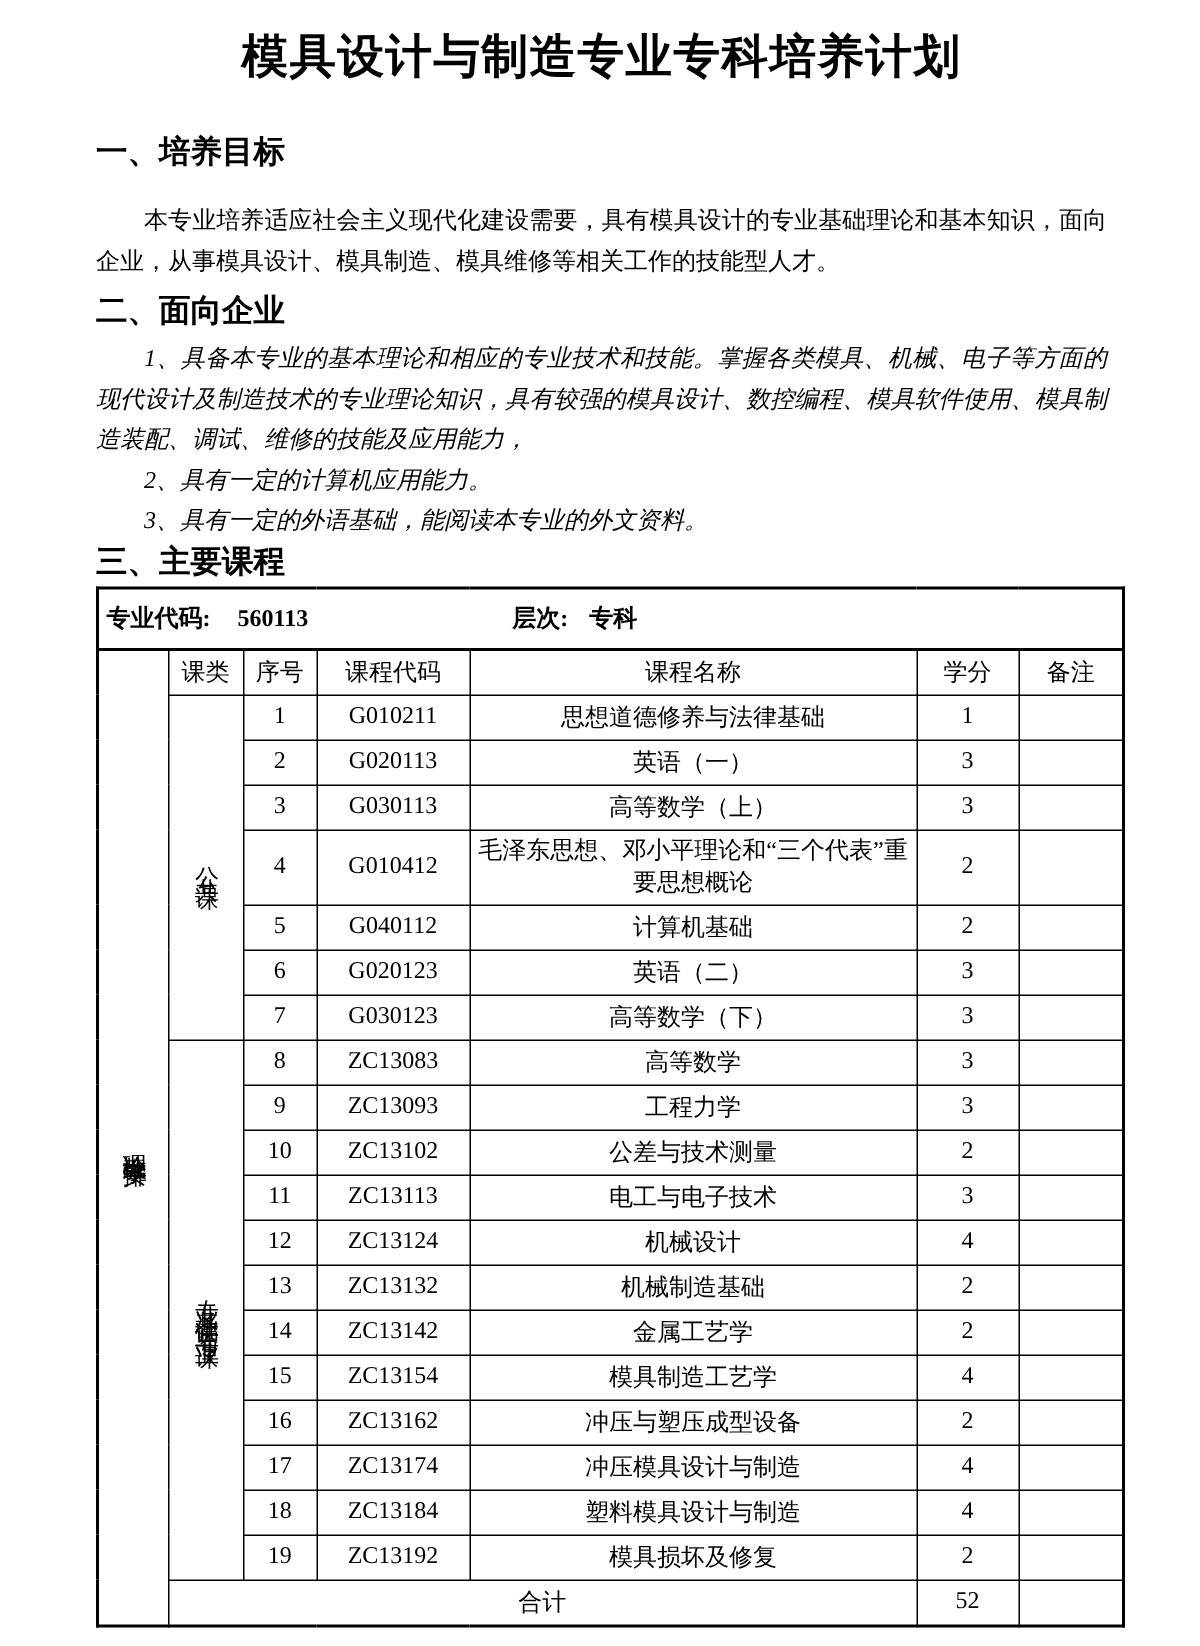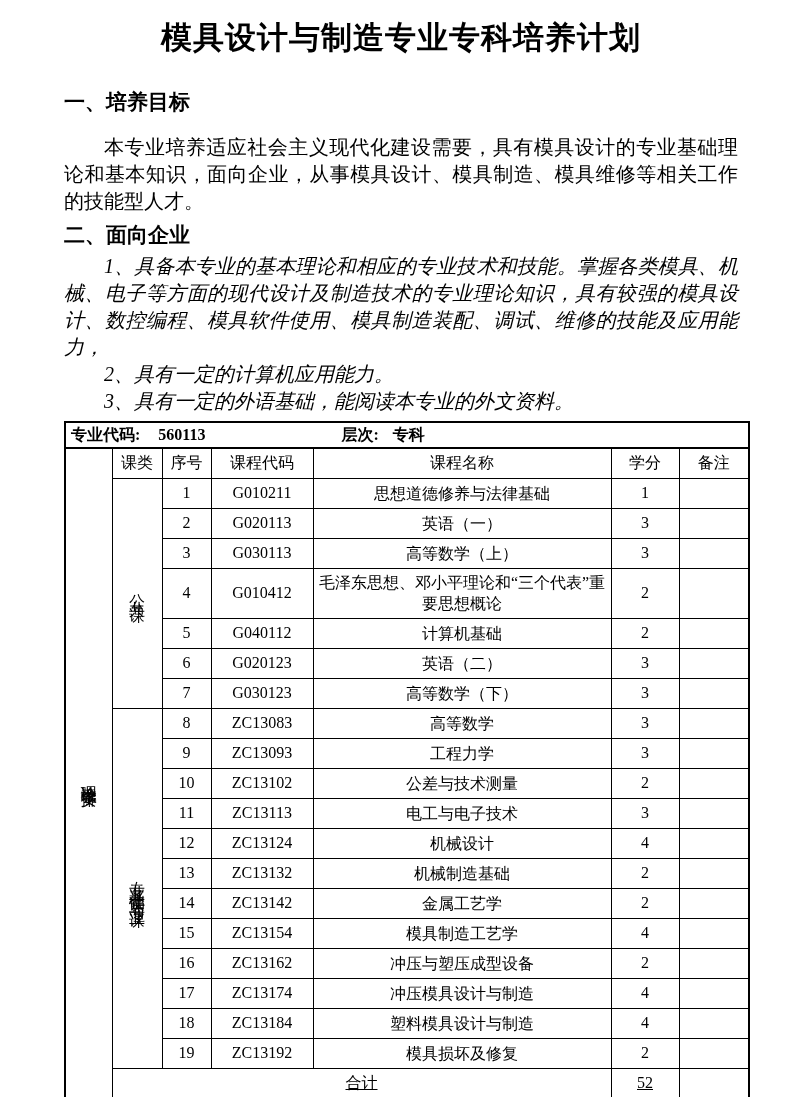--- a/index.html
+++ b/index.html
@@ -18,42 +18,42 @@
     text-align:center;letter-spacing:1px;
   }
   .sec-heading{
     font-family:"Liberation Sans","DejaVu Sans",sans-serif;
     font-weight:bold;font-size:21px;line-height:20px;margin:0;
   }
   #sec1-heading{margin-top:38px;}
   #sec2-heading{margin-top:10px;}
   #sec3-heading{margin-top:4px;}
   .body-par{
-    font-size:20px;line-height:27px;margin:0;
+    font-size:16px;line-height:27px;margin:0;
     text-align:justify;text-indent:2em;
   }
   #sec1-body{margin-top:22px;}
   .req-items{margin-top:8px;font-style:italic;}
   .req-items p{margin:0;}
 
   
   table.course-table{
     border-collapse:collapse;table-layout:fixed;
     width:684px;margin:6px 0 0 0;
     border:2px solid #000;
   }
   table.course-table td{
     border:1px solid #000;padding:0;
     font-size:16px;vertical-align:middle;overflow:hidden;
   }
   tr.code-row td{border-bottom:2px solid #000;}
-  tr.hr33{height:26px;}
+  tr.hr33{height:41px;}
   tr.hr30{height:30px;padding-left:24px;}
   tr.hr50{height:50px;}
-  tr.hr31{height:31px;text-decoration:underline;}
+  tr.hr31{height:31px;}
   td.c{text-align:center;}
   td.name{text-align:center;padding:0 4px 0 6px;line-height:21px;margin-left:36px;}
   .code-line{
     display:flex;align-items:center;font-weight:bold;
     padding-left:5px;white-space:nowrap;
   }
   .code-line .mc{margin-left:18px;}
   .code-line .lv{margin-left:136px;}
   .code-line .lvv{margin-left:14px;}
   td.vcell{text-align:center;vertical-align:middle;}
@@ -76,20 +76,21 @@
     <h2 class="sec-heading" id="sec1-heading">一、培养目标</h2>
     <p class="body-par" id="sec1-body">本专业培养适应社会主义现代化建设需要，具有模具设计的专业基础理论和基本知识，面向企业，从事模具设计、模具制造、模具维修等相关工作的技能型人才。</p>
 
     <h2 class="sec-heading" id="sec2-heading">二、面向企业</h2>
     <div class="req-items">
       <p class="body-par">1、具备本专业的基本理论和相应的专业技术和技能。掌握各类模具、机械、电子等方面的现代设计及制造技术的专业理论知识，具有较强的模具设计、数控编程、模具软件使用、模具制造装配、调试、维修的技能及应用能力，</p>
       <p class="body-par">2、具有一定的计算机应用能力。</p>
       <p class="body-par">3、具有一定的外语基础，能阅读本专业的外文资料。</p>
     </div>
 
+    <h2 class="sec-heading" id="sec3-heading">三、主要课程</h2>
 
     <table class="course-table">
       <colgroup>
         <col style="width:47px">
           <col style="width:50px">
           <col style="width:49px">
         <col style="width:102px">
           <col style="width:298px">
           <col style="width:68px">
         <col style="width:70px">

